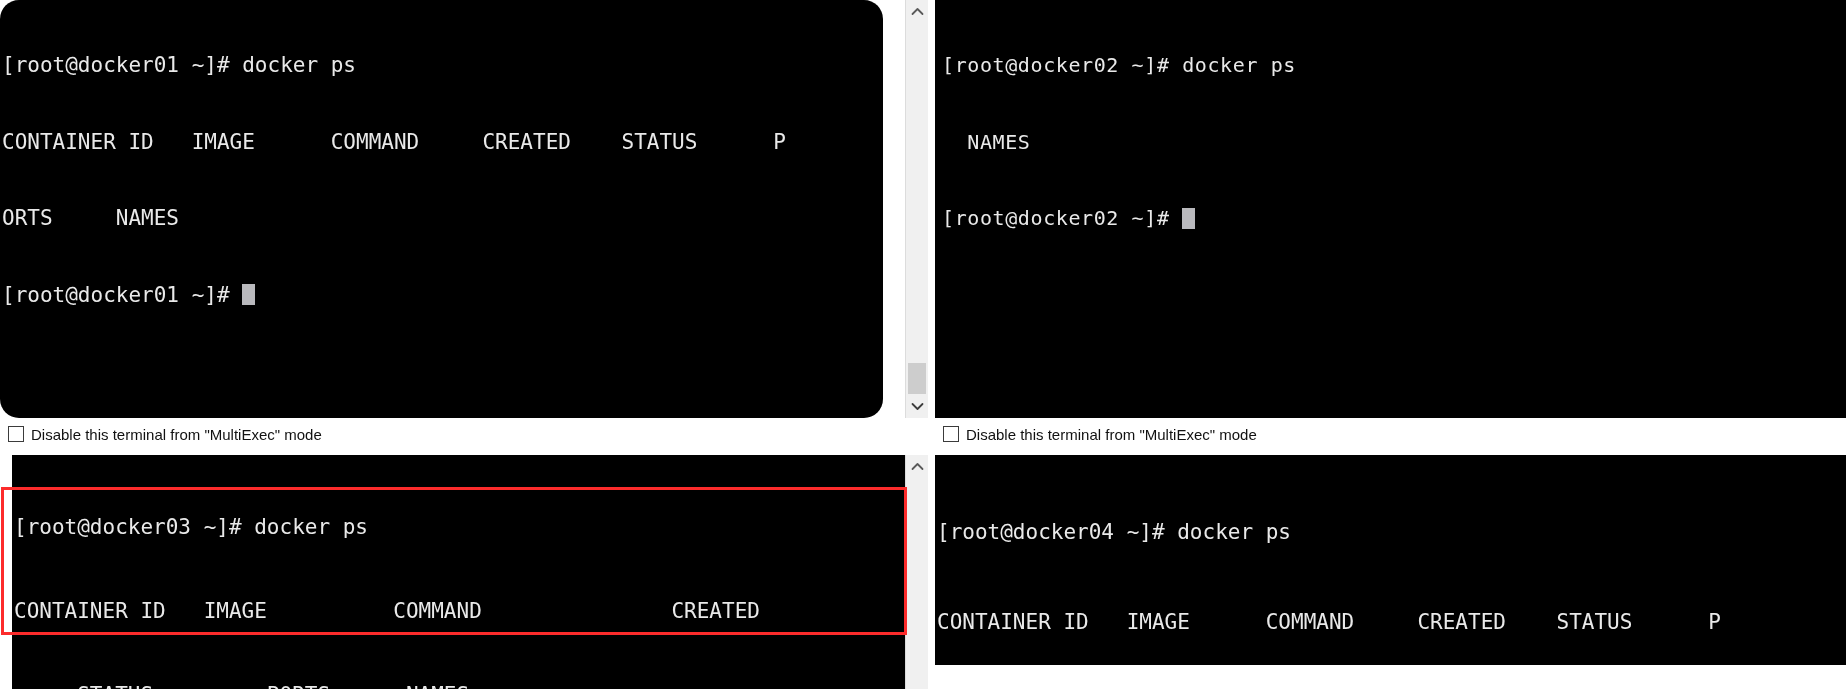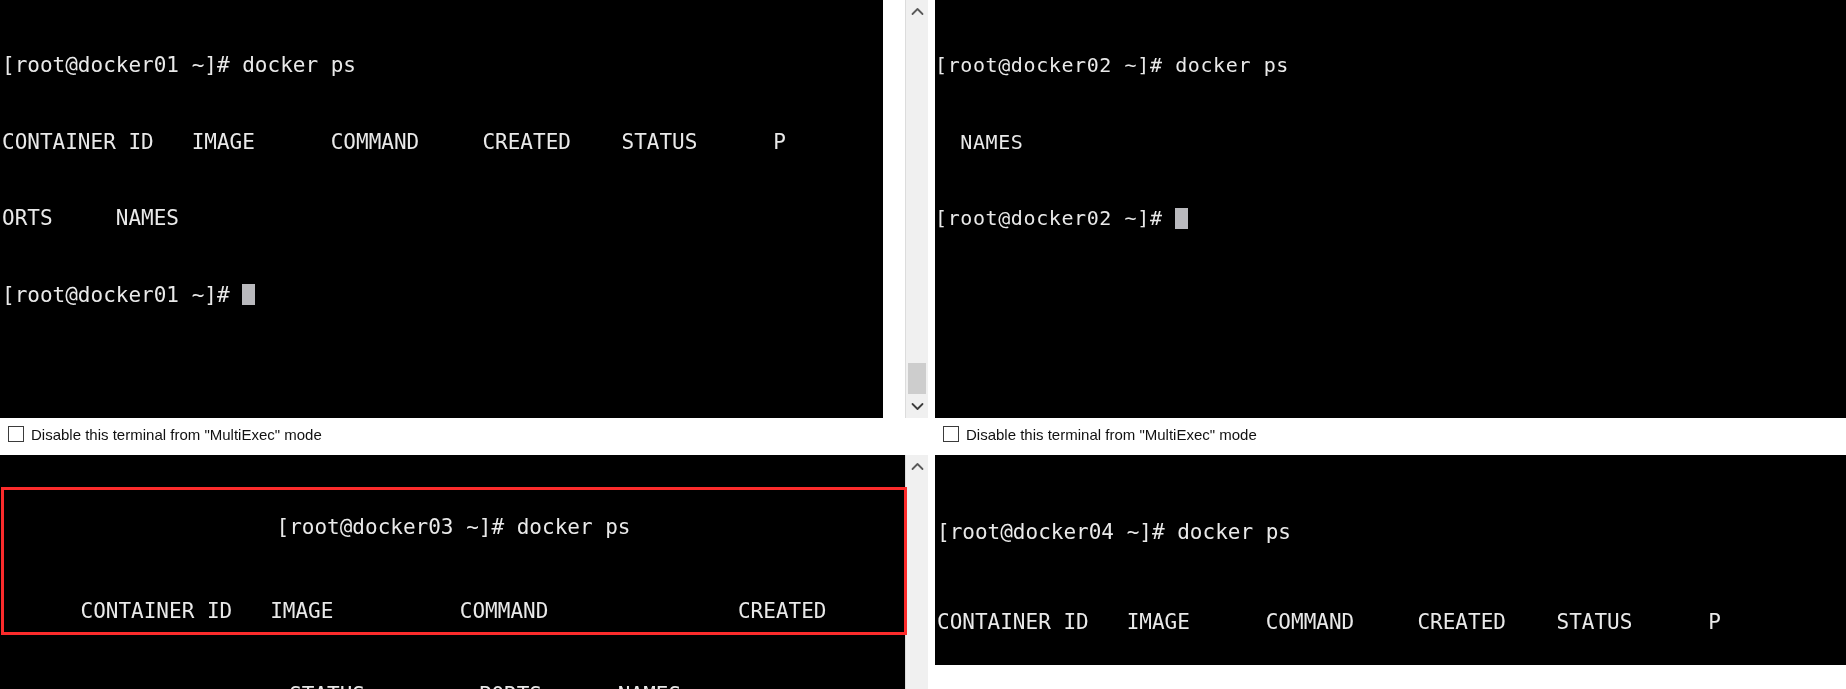--- a/index.html
+++ b/index.html
@@ -100,21 +100,21 @@
   .vdiv {
     position: absolute;
     background: #ffffff;
   }
 </style>
 </head>
 <body>
 
 <div id="root">
 
-  <div class="term" style="left:0px; top:0px; width:883px; height:418px;">
+  <div class="term" style="left:0px; top:0px; width:883px; height:418px;border-radius:19px;">
     <div class="term-lines" style="font-size:21px; line-height:25.5px; letter-spacing:0px;">
       <span class="line">[root@docker01 ~]# docker ps</span>
       <span class="line">CONTAINER ID   IMAGE      COMMAND     CREATED    STATUS      P</span>
       <span class="line">ORTS     NAMES</span>
       <span class="line"><span>[root@docker01 ~]# </span><span class="cursor"></span></span>
     </div>
   </div>
 
   <div class="sbar" style="left:905px; top:0px; width:23px; height:418px;">
     <div class="sbtn up">
@@ -129,33 +129,33 @@
       </svg>
     </div>
   </div>
 
   <div class="cbstrip" style="left:0px; top:419px; width:928px; height:30px;">
     <span class="cbbox"></span>
     <span class="cblabel">Disable this terminal from "MultiExec" mode</span>
   </div>
 
   <div class="term" style="left:935px; top:0px; width:911px; height:418px;">
-    <div class="term-lines" style="font-size:20px; line-height:25.5px; letter-spacing:0.6px; padding-left:0;">
+    <div class="term-lines" style="font-size:20px; line-height:25.5px; letter-spacing:0.6px; padding-left:7px;">
       <span class="line">[root@docker02 ~]# docker ps</span>
       <span class="line">  NAMES</span>
       <span class="line"><span>[root@docker02 ~]# </span><span class="cursor"></span></span>
     </div>
   </div>
 
   <div class="cbstrip" style="left:935px; top:419px; width:911px; height:30px;">
     <span class="cbbox"></span>
     <span class="cblabel">Disable this terminal from "MultiExec" mode</span>
   </div>
 
-  <div class="term" style="left:0px; top:455px; width:905px; height:234px;text-align:center;">
+  <div class="term" style="left:12px; top:455px; width:905px; height:234px;">
     <div class="term-lines" style="font-size:21px; line-height:28px; letter-spacing:0px;">
       <span class="line">[root@docker03 ~]# docker ps</span>
       <span class="line">CONTAINER ID   IMAGE          COMMAND               CREATED</span>
       <span class="line">     STATUS         PORTS      NAMES</span>
       
       
       
       
     </div>
   </div>

